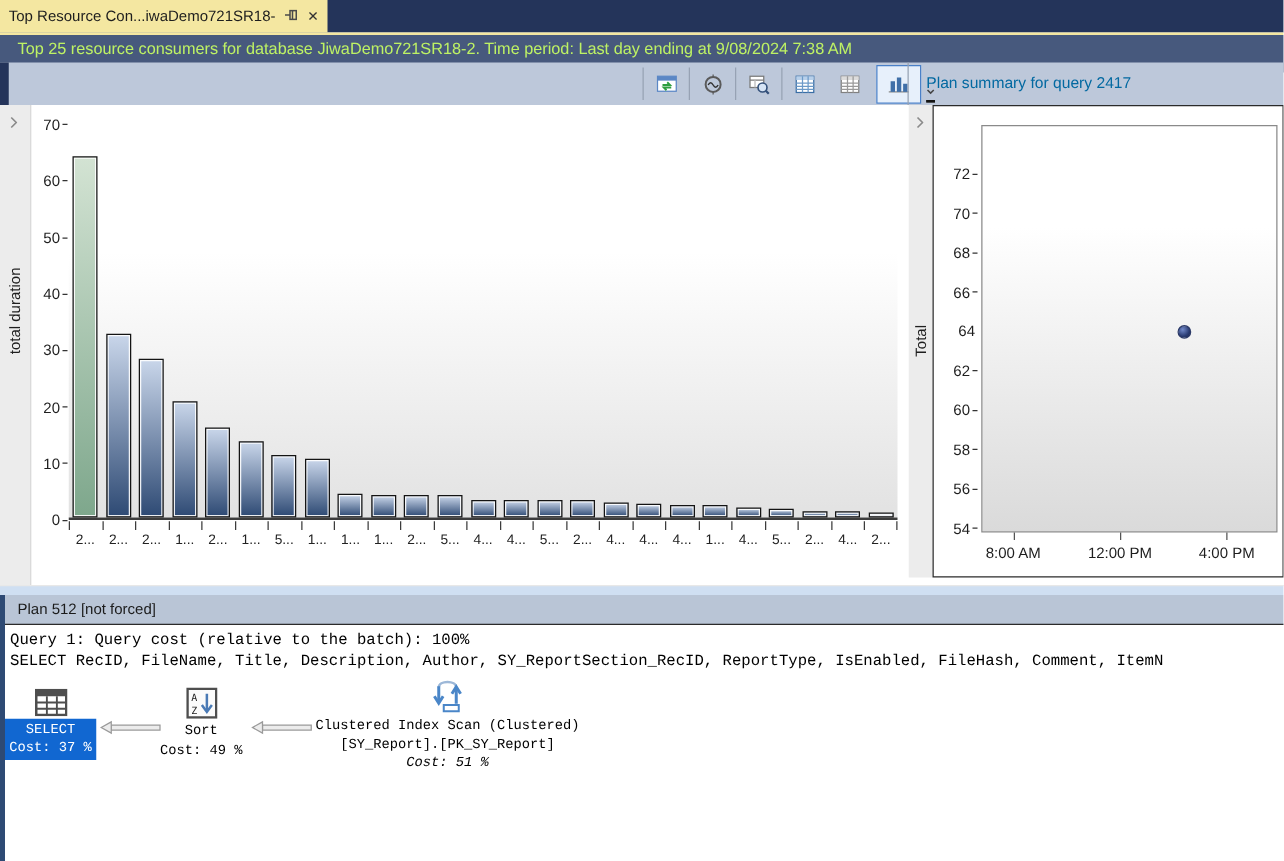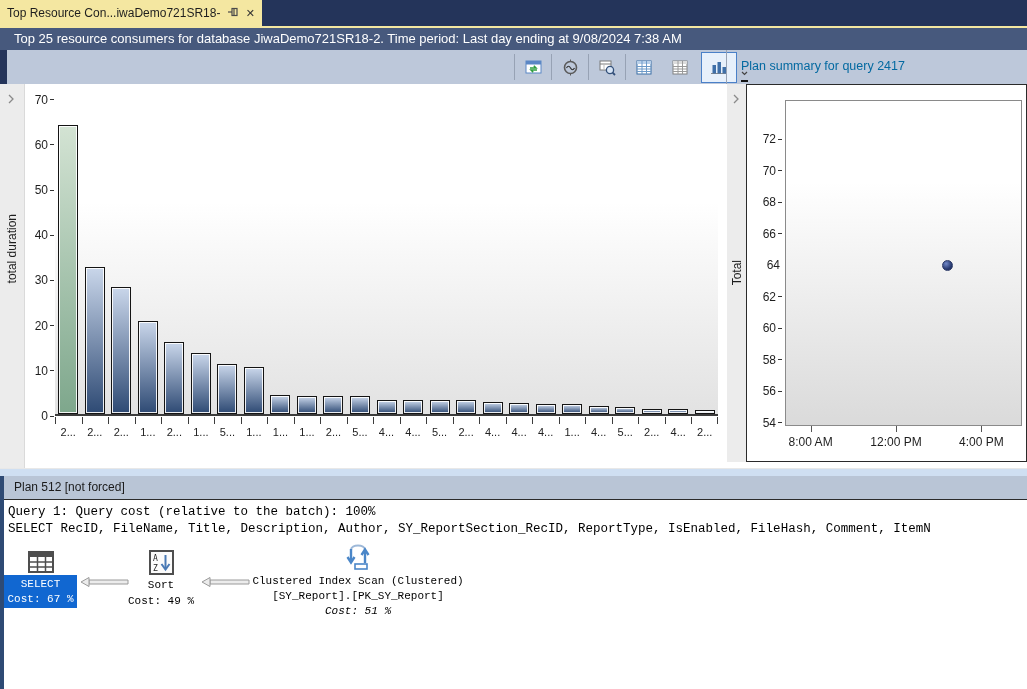--- a/index.html
+++ b/index.html
@@ -11,21 +11,21 @@
   }
   
   .tabbar { position:absolute; left:0; top:0; width:100%; height:26px; background:var(--tab-strip,#24345a); }
   .tab { position:absolute; left:0; top:0; width:262px; height:26px; background:var(--accent-yellow,#f4e7a1);
          color:#1e1e1e; font-size:12px; display:flex; align-items:center; padding:0 7px; gap:7px; cursor:default; }
   .tab-title { flex:1; white-space:nowrap; overflow:hidden; }
   .tab .close { font-size:11px; color:#333; }
   .tab-underline { position:absolute; left:0; top:26px; width:100%; height:2px; background:var(--accent-yellow,#f4e7a1); }
   
   .headerband { position:absolute; left:0; top:28px; width:100%; height:30px; background:var(--title-band,#47597d);
-                color:#ffffff; font-size:13px; line-height:22px; padding-left:14px; white-space:nowrap; }
+                color:#bef264; font-size:13px; line-height:22px; padding-left:14px; white-space:nowrap; }
   
   .toolbar { position:absolute; left:0; top:50px; width:100%; height:34px; background:var(--toolbar-band,#bdc8da); }
   .winedge { position:absolute; left:0; top:50px; width:7px; height:34px; background:var(--tab-strip,#24345a); }
   .tb-flow { position:absolute; left:16px; top:50px; height:34px; display:flex; align-items:center; gap:8px; font-size:12.5px; color:#1b1b1b; }
   .dd { height:22px; background:linear-gradient(#f7f7f7,#eaeaea); border:1px solid #9aa0a8;
         display:flex; align-items:center; padding:0 7px; font-size:12px; color:#1b1b1b; cursor:default; }
   .dd .txt { white-space:nowrap; }
   .dd .chev { margin-left:auto; padding-left:8px; display:flex; }
   .dd-metric { width:172px; }
   .dd-stat { width:66px; }
@@ -381,21 +381,21 @@
           <rect x="1" y="1" width="24" height="20" fill="#fff" stroke="#4e4e4e" stroke-width="2"></rect>
           <rect x="1" y="1" width="24" height="5" fill="#4e4e4e"></rect>
           <line x1="9.5" y1="6" x2="9.5" y2="21" stroke="#4e4e4e" stroke-width="1.5"></line>
           <line x1="17.5" y1="6" x2="17.5" y2="21" stroke="#4e4e4e" stroke-width="1.5"></line>
           <line x1="1" y1="11" x2="25" y2="11" stroke="#4e4e4e" stroke-width="1.5"></line>
           <line x1="1" y1="16" x2="25" y2="16" stroke="#4e4e4e" stroke-width="1.5"></line>
         </svg>
     </span>
     <div class="node-box">
       <span>SELECT</span>
-      <span>Cost: 67 %</span>
+      <span>Cost: 37 %</span>
     </div>
     <span class="dg" style="left:79px; top:36px;">
       <svg width="50" height="12" viewBox="0 0 50 12">
           <path d="M10 4 H49 V8 H10 Z" fill="#ececec" stroke="#9a9a9a"></path>
           <path d="M10 1.5 L2 6 L10 10.5 Z" fill="#ececec" stroke="#9a9a9a"></path>
         </svg>
     </span>
 
     <span class="dg" style="left:149px; top:10px;">
       <svg width="25" height="25" viewBox="0 0 25 25">

